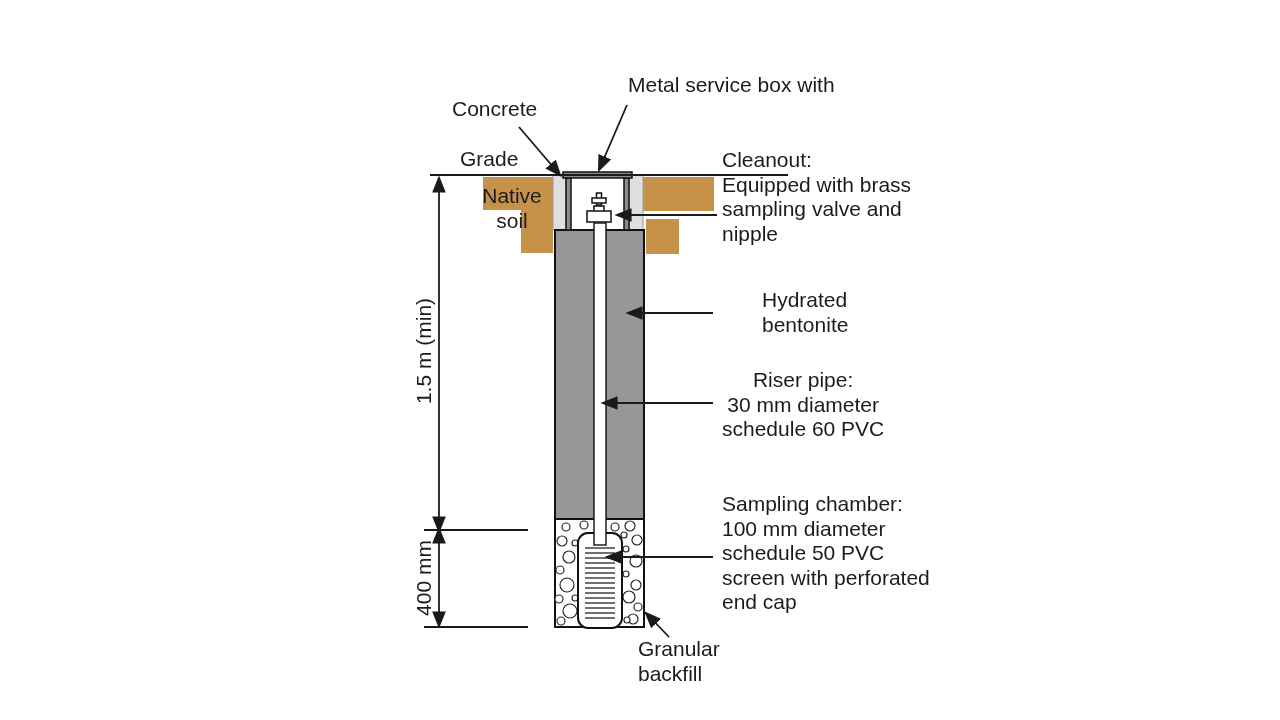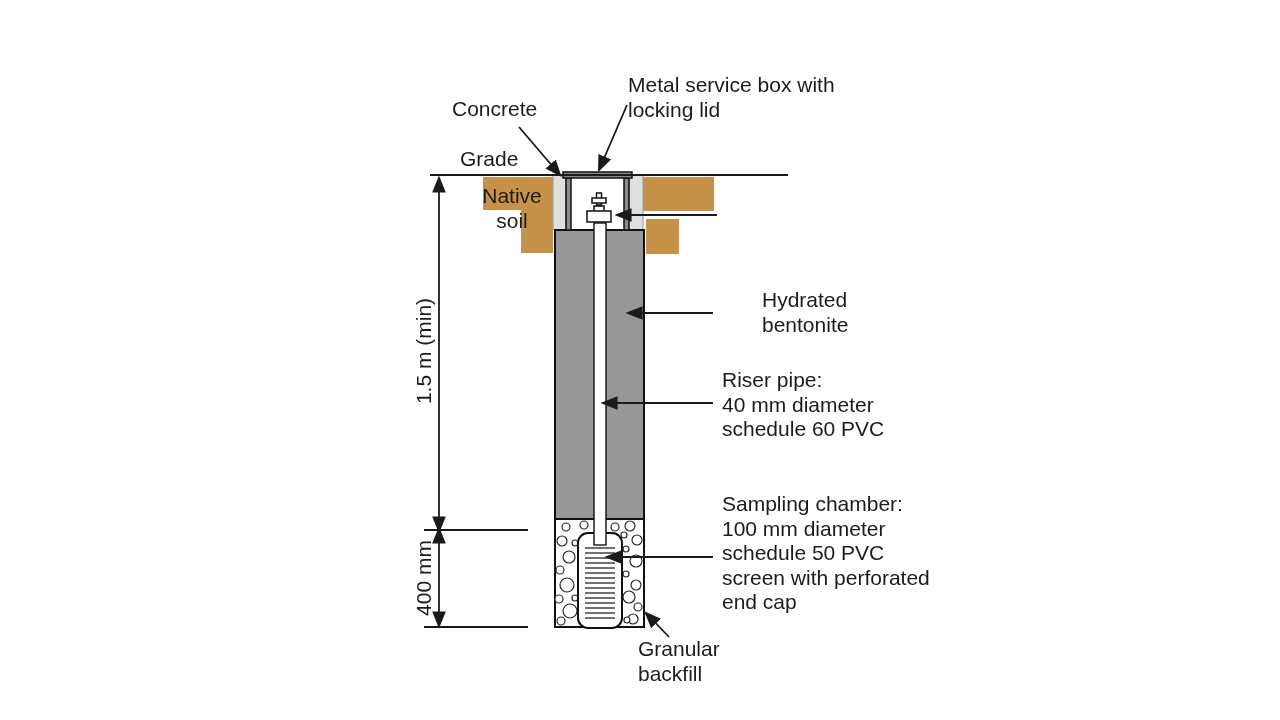--- a/index.html
+++ b/index.html
@@ -133,41 +133,46 @@
       <line x1="669" y1="637" x2="646" y2="613" marker-end="url(#arrow)"></line>
     </g>
   </svg>
 
   <div class="lbl" style="left:452px;top:97px;text-align:right;">
     <span class="line">Concrete</span>
   </div>
 
   <div class="lbl" style="left:628px;top:73px;">
     <span class="line">Metal service box with</span>
-    <span class="line">locking lid</span>
   </div>
 
   <div class="lbl" style="left:460px;top:147px;">
     <span class="line">Grade</span>
   </div>
 
   <div class="lbl right" style="left:477px;top:184px;width:70px;">
     <span class="line">Native</span>
     <span class="line">soil</span>
   </div>
 
+  <div class="lbl" style="left:722px;top:148px;">
+    <span class="line">Cleanout:</span>
+    <span class="line">Equipped with brass</span>
+    <span class="line">sampling valve and</span>
+    <span class="line">nipple</span>
+  </div>
 
   <div class="lbl" style="left:722px;top:288px;margin-left:40px;">
     <span class="line">Hydrated</span>
     <span class="line">bentonite</span>
   </div>
 
-  <div class="lbl" style="left:722px;top:368px;">
+  <div class="lbl" style="left:722px;top:368px;text-align:center;">
     <span class="line">Riser pipe:</span>
-    <span class="line">40 mm diameter</span>
+    <span class="line">30 mm diameter</span>
     <span class="line">schedule 60 PVC</span>
   </div>
 
   <div class="lbl" style="left:722px;top:492px;">
     <span class="line">Sampling chamber:</span>
     <span class="line">100 mm diameter</span>
     <span class="line">schedule 50 PVC</span>
     <span class="line">screen with perforated</span>
     <span class="line">end cap</span>
   </div>

